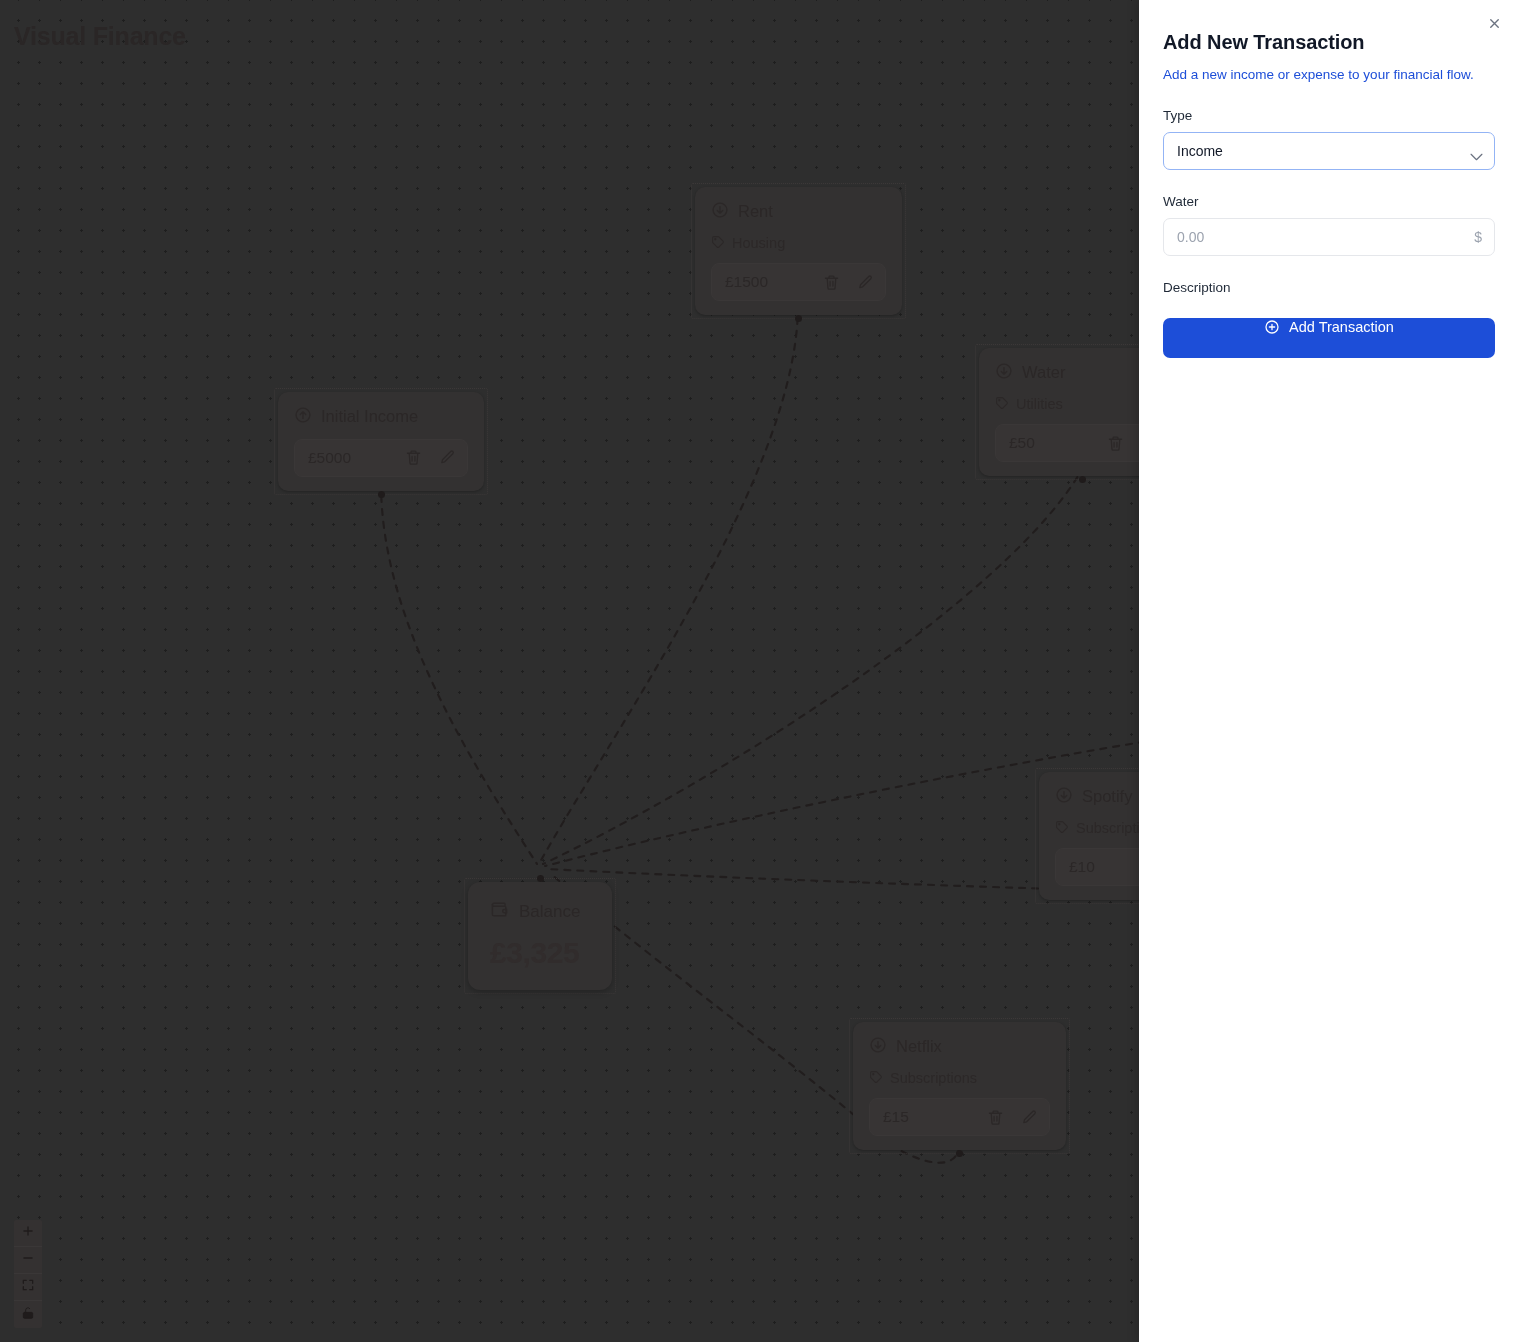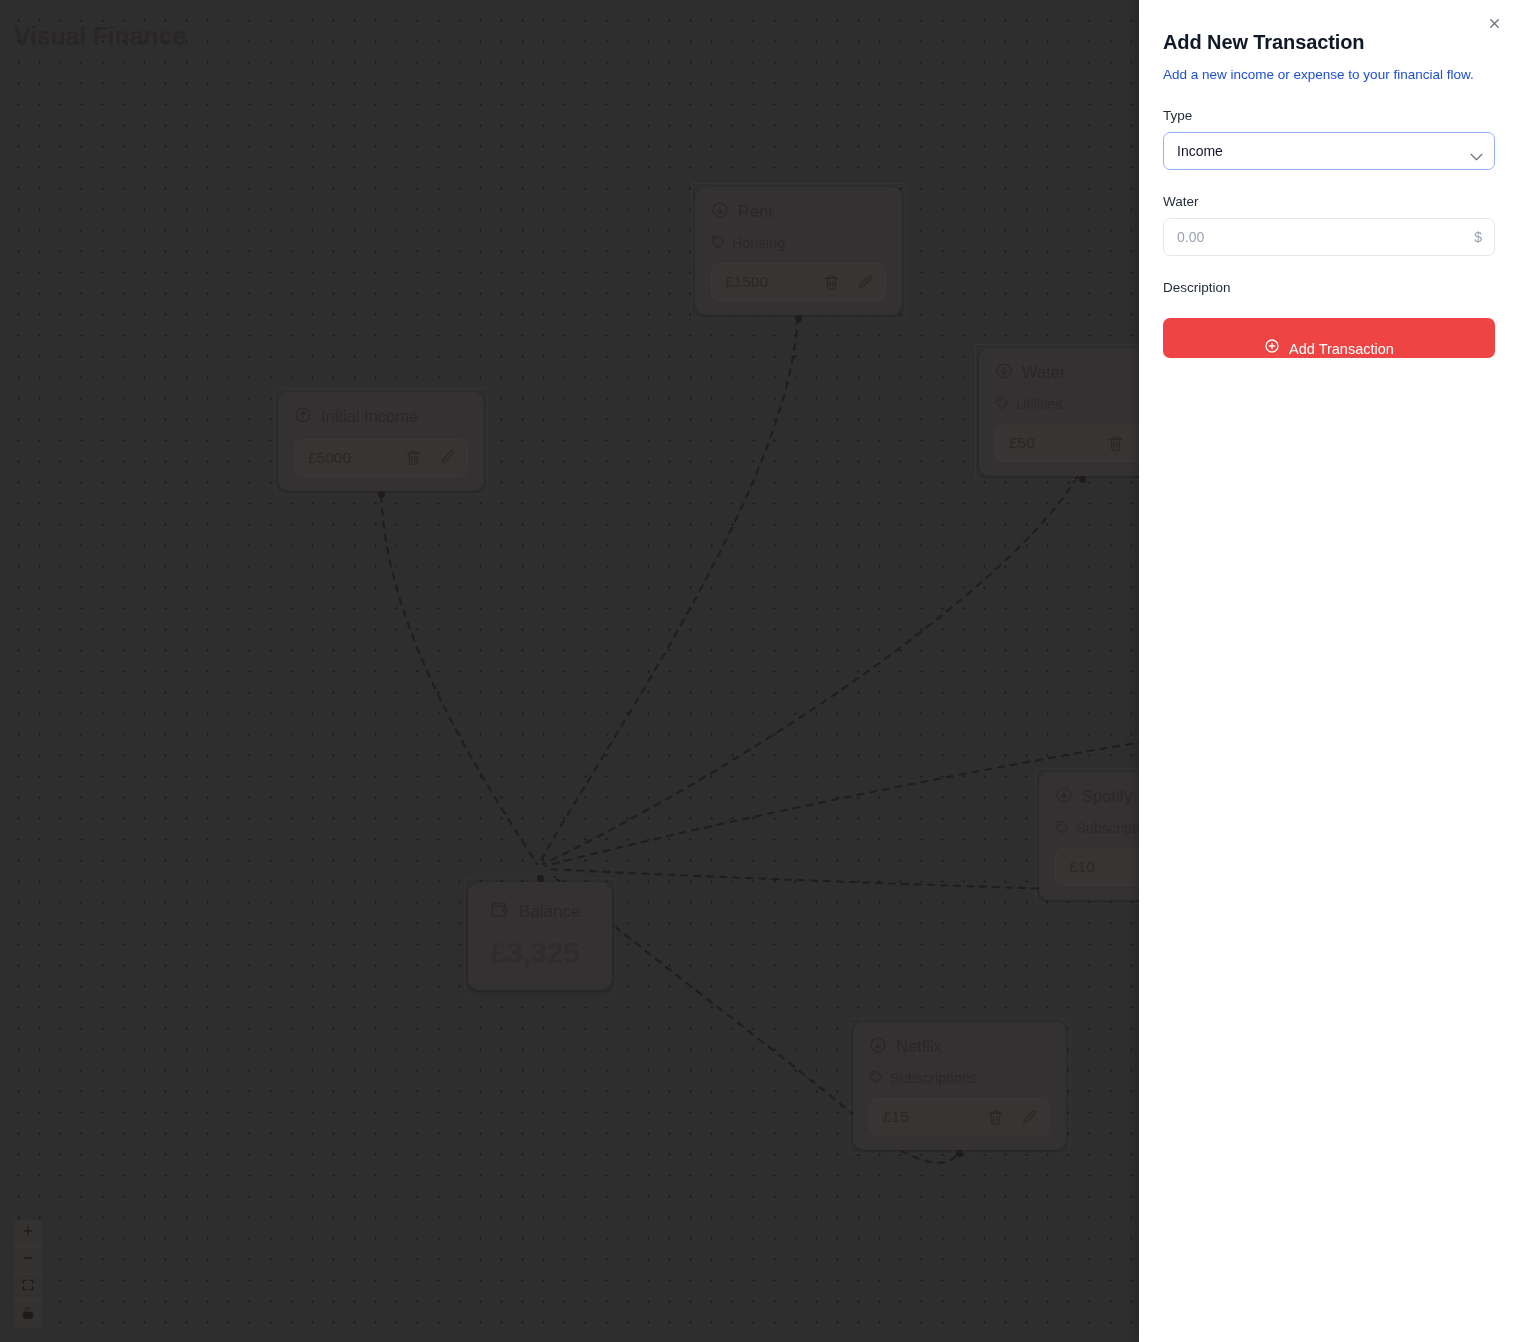--- a/index.html
+++ b/index.html
@@ -237,28 +237,28 @@
     right: 13px; top: 50%;
     transform: translateY(-50%);
     font-size: 14px;
     color: #9ca3af;
     pointer-events: none;
   }
   #submit-btn {
     margin-top: 23px;
     width: 100%;
     height: 40px;
-    background: #ef4444;
+    background: #1d4ed8;
     border: none;
     border-radius: 7px;
     color: #ffffff;
     font-size: 14.5px;
     font-family: "Liberation Sans", sans-serif;
     display: flex;
-    align-items: flex-end;
+    align-items: flex-start;
     justify-content: center;
     gap: 9px;
     cursor: pointer;
   }
 </style>
 </head>
 <body>
 
 <div id="app">
 

